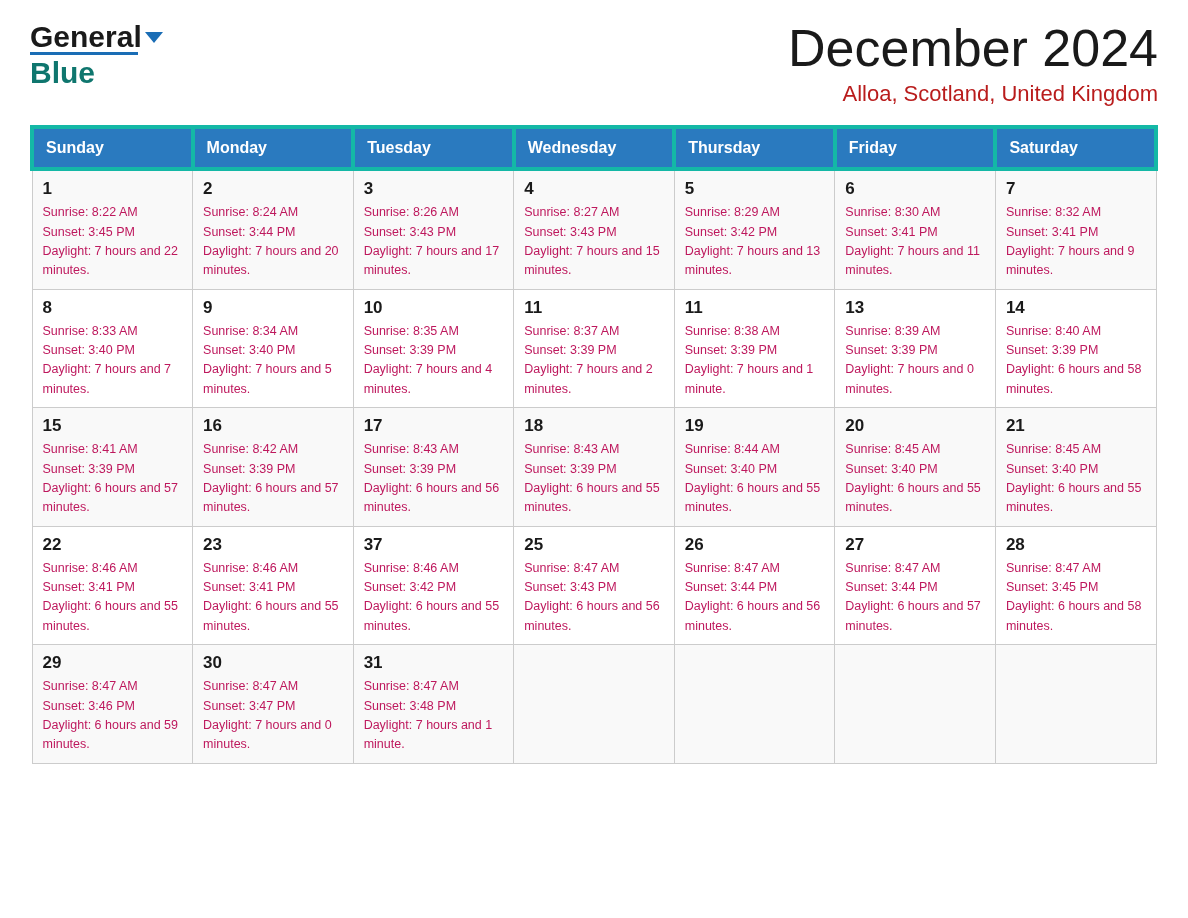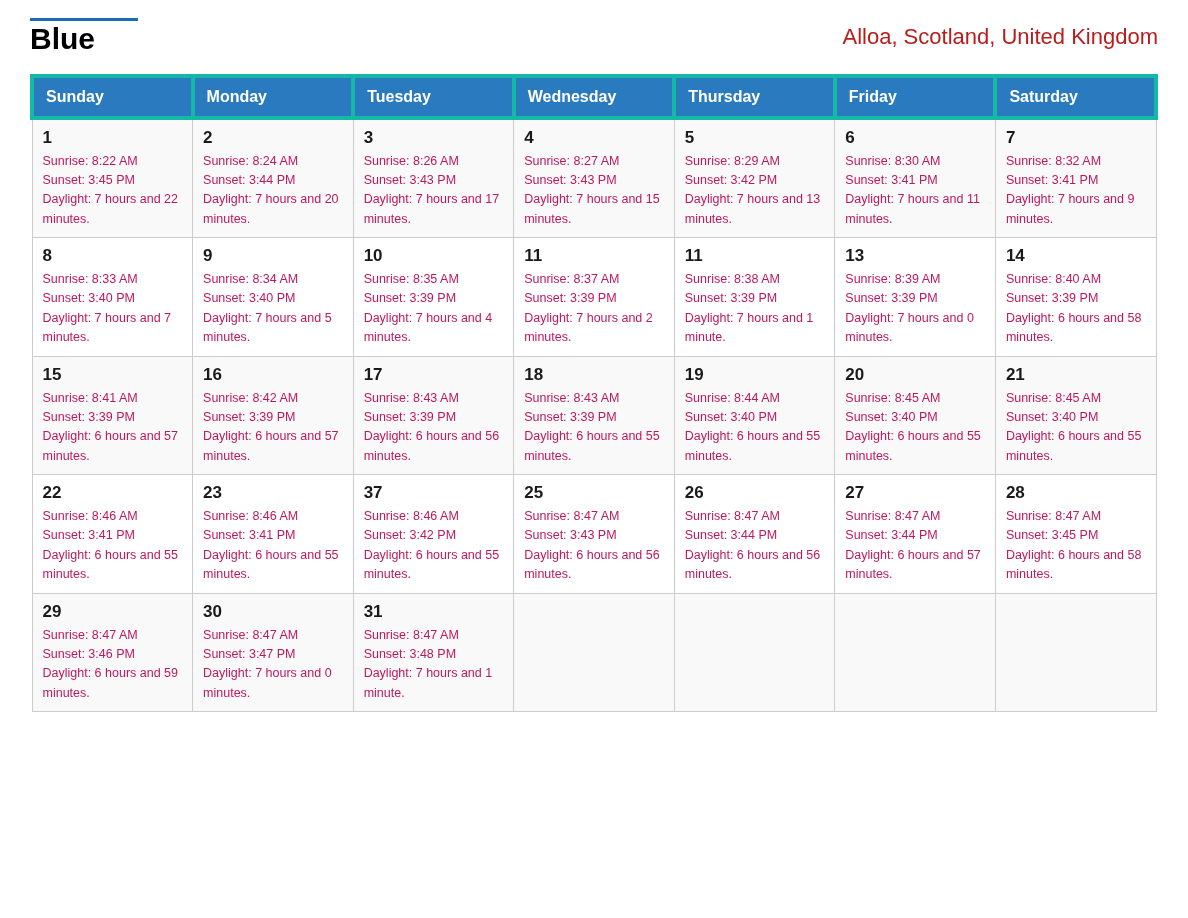--- a/index.html
+++ b/index.html
@@ -80,28 +80,35 @@
     .row-week2 td { background: #f5f5f5; }
     .row-week3 td { background: #ffffff; }
     .row-week4 td { background: #f5f5f5; }
     .row-week5 td { background: #ffffff; }
   </style>
 </head>
 <body>
 
 <div class="header">
   <div class="logo">
+    <div style="display:flex; align-items:center; gap:0px;">
+      <span style="font-size:30px; font-weight:bold; color:#1a1a1a; font-family:Arial,sans-serif;">General</span>
+      <div style="display:flex; flex-direction:column; align-items:center; margin-left:3px;">
+        <div style="width:0;height:0;border-left:9px solid transparent;border-right:9px solid transparent;border-top:11px solid #1a6db5;"></div>
+      </div>
+    </div>
     <div style="display:flex; align-items:center; margin-top:-2px;">
       <div style="width:108px; height:2.5px; background:#1a6db5;"></div>
     </div>
     <div style="margin-top:1px;">
-      <span style="font-size:30px; font-weight:bold; color:#000000; font-family:Arial,sans-serif;">Blue</span>
+      <span style="font-size:30px; font-weight:bold; color:#0f766e; font-family:Arial,sans-serif;">Blue</span>
     </div>
   </div>
   <div class="title-area">
+    <div class="month-title">December 2024</div>
     <div class="location-title">Alloa, Scotland, United Kingdom</div>
   </div>
 </div>
 
 <table class="calendar-table">
   <thead>
     <tr>
       <th>Sunday</th>
       <th>Monday</th>
       <th>Tuesday</th>

